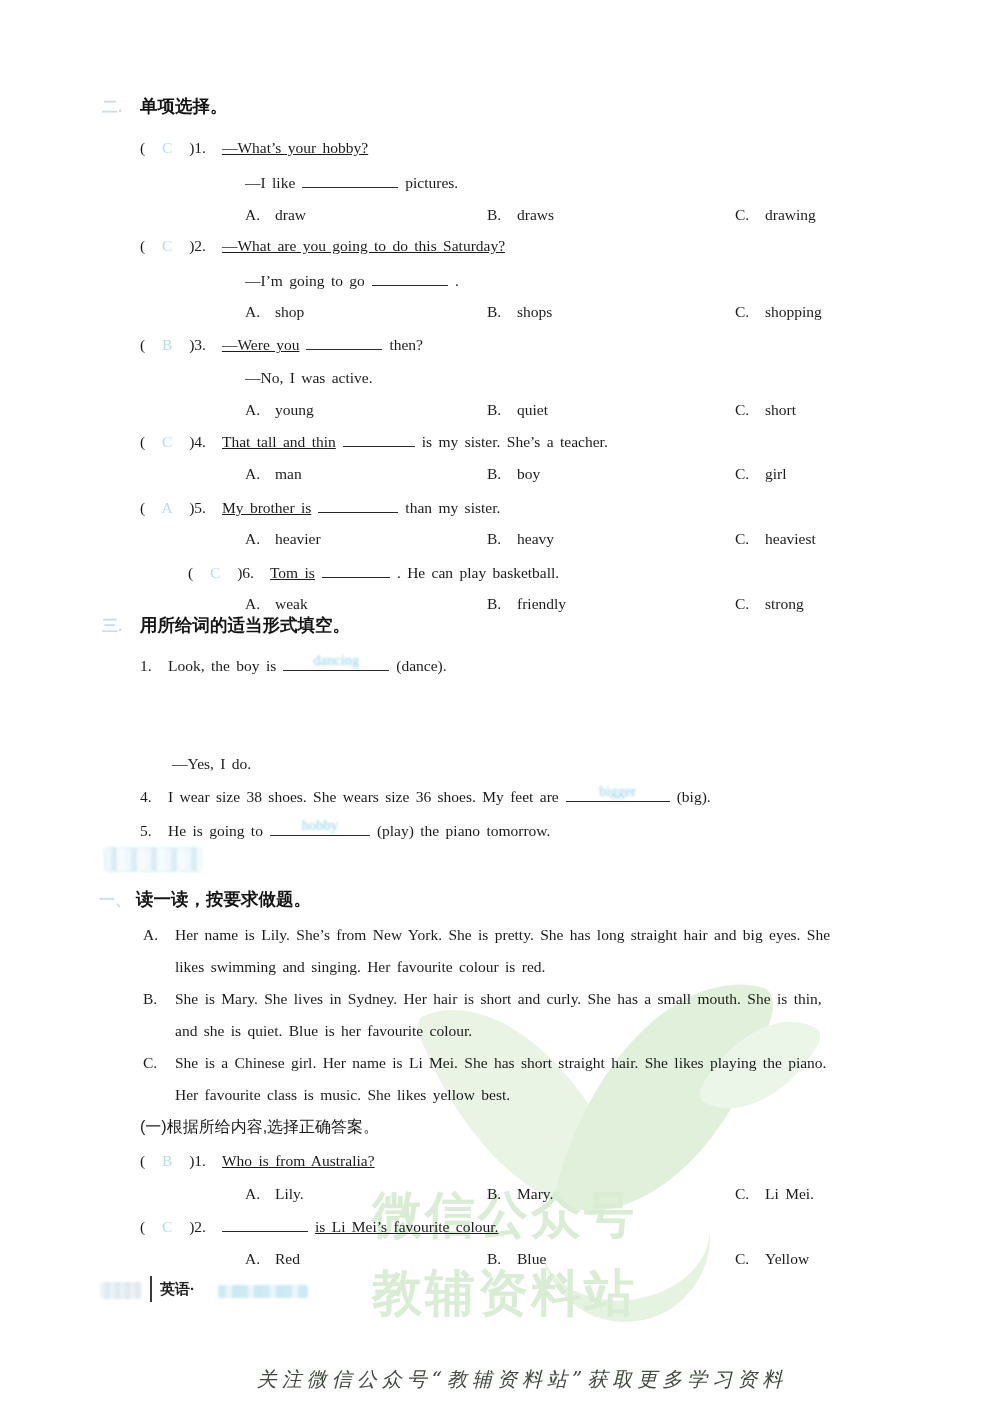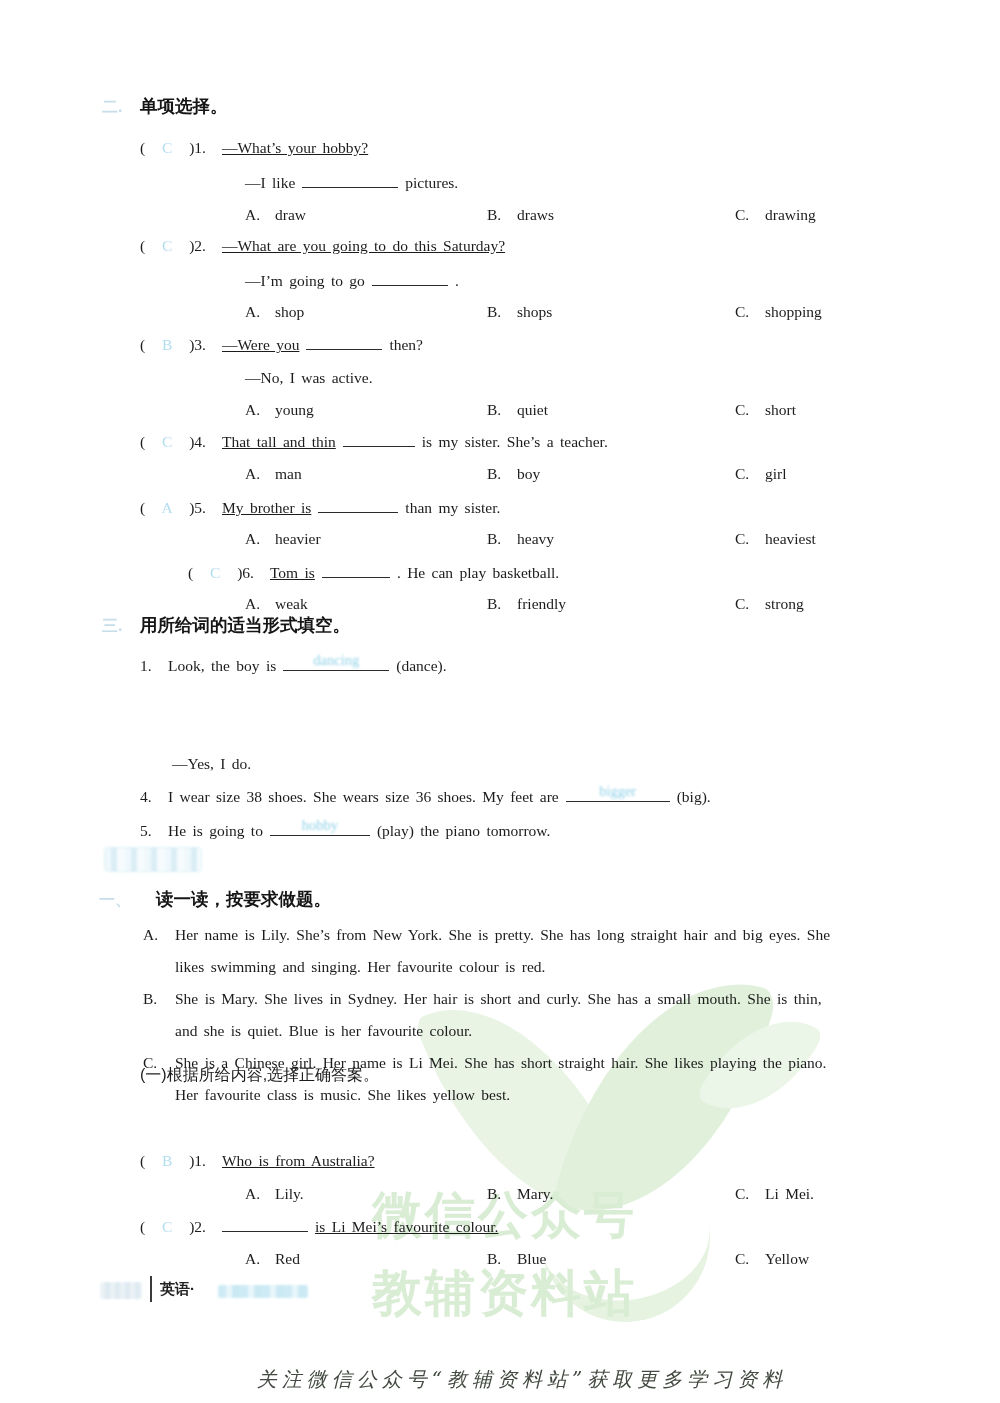--- a/index.html
+++ b/index.html
@@ -116,41 +116,41 @@
 
   <div class="line en" style="left:172px;top:753px;">—Yes, I do.</div>
 
   <div class="line en" style="left:140px;top:785px;"><span style="display:inline-block;width:28px;">4.</span><span>I wear size 38 shoes.  She wears size 36 shoes.  My feet are</span><span class="blank" style="width:104px;"><span class="blankans">bigger</span></span><span>(big).</span></div>
 
   <div class="line en" style="left:140px;top:819px;"><span style="display:inline-block;width:28px;">5.</span><span>He is going to</span><span class="blank" style="width:100px;"><span class="blankans">hobby</span></span><span>(play) the piano tomorrow.</span></div>
 
   <div class="badge"></div>
 
   <span class="secno" style="top:890px;left:99px;">一、</span>
-  <div class="line zh hdr" style="left:156px;top:888px;">读一读，按要求做题。</div>
+  <div class="line zh hdr" style="left:136px;top:888px;">读一读，按要求做题。</div>
 
   <div class="line en" style="left:0;top:924px;width:1000px;">
       <span class="pletter">A.</span>
       <span class="ptext">Her name is Lily.  She’s from New York.  She is pretty.  She has long straight hair and big eyes.  She</span>
     </div>
   <div class="line en" style="left:175px;top:956px;">likes swimming and singing.  Her favourite colour is red.</div>
 
   <div class="line en" style="left:0;top:988px;width:1000px;">
       <span class="pletter">B.</span>
       <span class="ptext">She is Mary.  She lives in Sydney.  Her hair is short and curly.  She has a small mouth.  She is thin,</span>
     </div>
   <div class="line en" style="left:175px;top:1020px;">and she is quiet.  Blue is her favourite colour.</div>
 
   <div class="line en" style="left:0;top:1052px;width:1000px;">
       <span class="pletter">C.</span>
       <span class="ptext">She is a Chinese girl.  Her name is Li Mei.  She has short straight hair.  She likes playing the piano.</span>
     </div>
   <div class="line en" style="left:175px;top:1084px;">Her favourite class is music.  She likes yellow best.</div>
 
-  <div class="line zh" style="left:140px;top:1064px;font-size:16px;">(一)根据所给内容,选择正确答案。</div>
+  <div class="line zh" style="left:140px;top:1116px;font-size:16px;">(一)根据所给内容,选择正确答案。</div>
 
   <div class="line en" style="left:140px;top:1150px;">(<span class="ansletter">B</span><span>)1.</span><span class="qtext">Who is from Australia?</span></div>
   <div class="line en" style="left:0;top:1183px;width:1000px;">
     <span class="optA"><span class="optlabel">A.</span><span>Lily.</span></span>
     <span class="optB"><span class="optlabel">B.</span><span>Mary.</span></span>
     <span class="optC"><span class="optlabel">C.</span><span>Li Mei.</span></span>
   </div>
 
   <div class="line en" style="left:140px;top:1215px;">(<span class="ansletter">C</span><span>)2.</span><span class="qtext"><span class="blank" style="width:86px;margin-left:0;"></span><span>is Li Mei’s favourite colour.</span></span></div>
   <div class="line en" style="left:0;top:1248px;width:1000px;">

